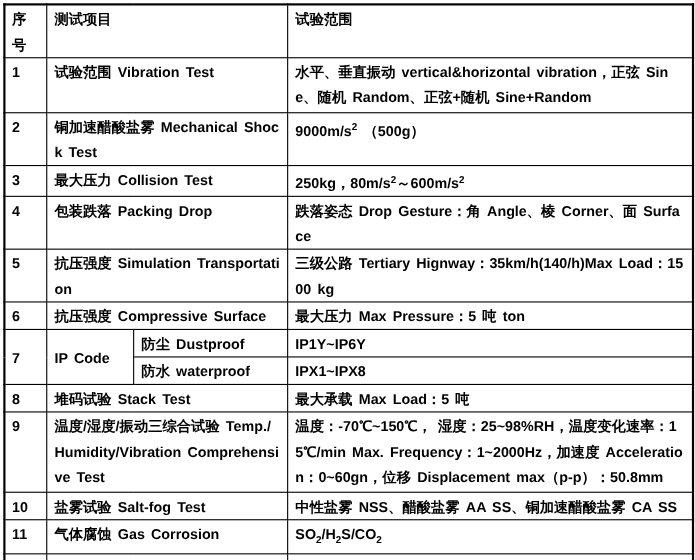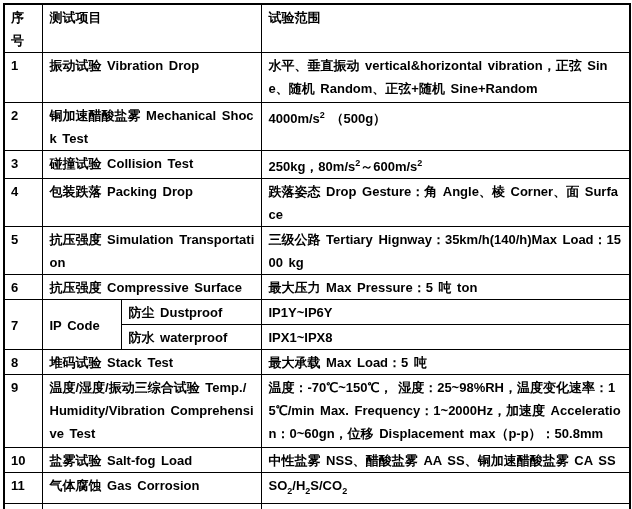--- a/index.html
+++ b/index.html
@@ -47,33 +47,33 @@
 
   <tbody>
       <tr class="h26">
     <td class="num">序号</td>
     <td colspan="2">测试项目</td>
     <td>试验范围</td>
   </tr>
 
   <tr class="h50">
     <td class="num">1</td>
-    <td colspan="2">振动试验 Vibration Drop</td>
+    <td colspan="2">试验范围 Vibration Test</td>
     <td>水平、垂直振动 vertical&amp;horizontal vibration，正弦 Sine、随机 Random、正弦+随机 Sine+Random</td>
   </tr>
 
   <tr class="h45">
     <td class="num">2</td>
     <td colspan="2">铜加速醋酸盐雾 Mechanical Shock Test</td>
-    <td><span>4000m/s</span><sup>2</sup><span> （500g）</span></td>
+    <td><span>9000m/s</span><sup>2</sup><span> （500g）</span></td>
   </tr>
 
   <tr class="h22">
     <td class="num">3</td>
-    <td colspan="2">碰撞试验 Collision Test</td>
+    <td colspan="2">最大压力 Collision Test</td>
     <td><span>250kg，80m/s</span><sup>2</sup><span>～600m/s</span><sup>2</sup></td>
   </tr>
 
   <tr class="h22">
     <td class="num">4</td>
     <td colspan="2">包装跌落 Packing Drop</td>
     <td>跌落姿态 Drop Gesture：角 Angle、棱 Corner、面 Surface</td>
   </tr>
 
   <tr class="h46">
@@ -106,21 +106,21 @@
   </tr>
 
   <tr class="h73">
     <td class="num">9</td>
     <td colspan="2">温度/湿度/振动三综合试验 Temp./Humidity/Vibration Comprehensive Test</td>
     <td>温度：-70℃~150℃， 湿度：25~98%RH，温度变化速率：15℃/min Max. Frequency：1~2000Hz，加速度 Acceleration：0~60gn，位移 Displacement max（p-p）：50.8mm</td>
   </tr>
 
   <tr class="h22">
     <td class="num">10</td>
-    <td colspan="2">盐雾试验 Salt-fog Load</td>
+    <td colspan="2">盐雾试验 Salt-fog Test</td>
     <td>中性盐雾 NSS、醋酸盐雾 AA SS、铜加速醋酸盐雾 CA SS</td>
   </tr>
 
   <tr class="h22">
     <td class="num">11</td>
     <td colspan="2">气体腐蚀 Gas Corrosion</td>
     <td><span>SO</span><sub>2</sub><span>/H</span><sub>2</sub><span>S/CO</span><sub>2</sub></td>
   </tr>
 
   <tr class="h23">

